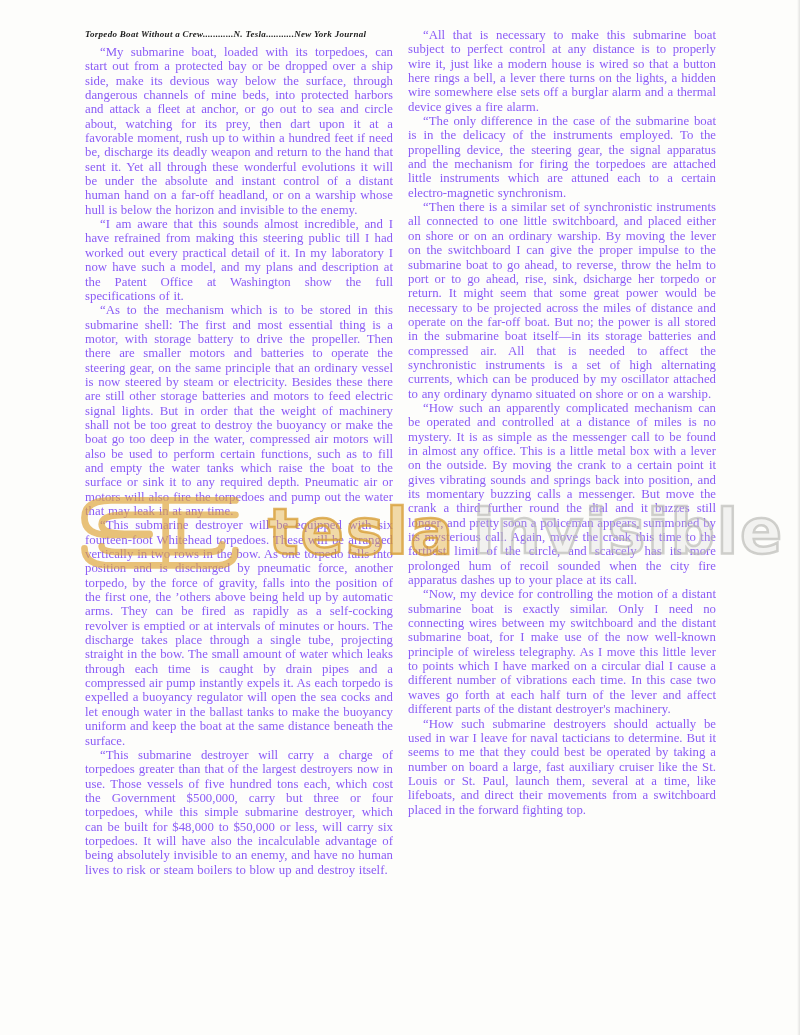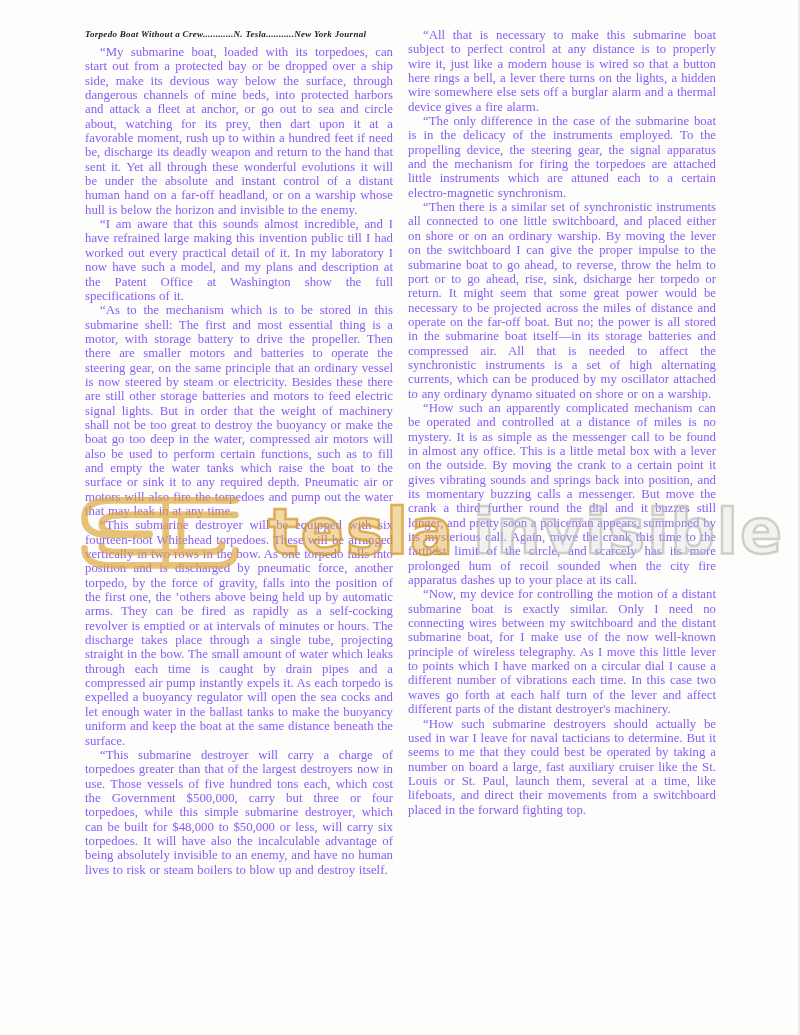--- a/index.html
+++ b/index.html
@@ -103,21 +103,21 @@
 </head>
 <body>
 
 <div class="page">
 
   <div class="columns">
 
     <div class="col col-left body-text">
       <div class="running-head">Torpedo Boat Without a Crew............N. Tesla...........New York Journal</div>
       <p>“My submarine boat, loaded with its torpedoes, can start out from a protected bay or be dropped over a ship side, make its devious way below the surface, through dangerous channels of mine beds, into protected harbors and attack a fleet at anchor, or go out to sea and circle about, watching for its prey, then dart upon it at a favorable moment, rush up to within a hundred feet if need be, discharge its deadly weapon and return to the hand that sent it. Yet all through these wonderful evolutions it will be under the absolute and instant control of a distant human hand on a far-off headland, or on a warship whose hull is below the horizon and invisible to the enemy.</p>
-      <p>“I am aware that this sounds almost incredible, and I have refrained large making this invention public till I had worked out every practical detail of it. In my laboratory I now have such a model, and my plans and description at the Patent Office at Washington show the full specifications of it.</p>
+      <p>“I am aware that this sounds almost incredible, and I have refrained from making this steering public till I had worked out every practical detail of it. In my laboratory I now have such a model, and my plans and description at the Patent Office at Washington show the full specifications of it.</p>
       <p>“As to the mechanism which is to be stored in this submarine shell: The first and most essential thing is a motor, with storage battery to drive the propeller. Then there are smaller motors and batteries to operate the steering gear, on the same principle that an ordinary vessel is now steered by steam or electricity. Besides these there are still other storage batteries and motors to feed electric signal lights. But in order that the weight of machinery shall not be too great to destroy the buoyancy or make the boat go too deep in the water, compressed air motors will also be used to perform certain functions, such as to fill and empty the water tanks which raise the boat to the surface or sink it to any required depth. Pneumatic air or motors will also fire the torpedoes and pump out the water that may leak in at any time.</p>
       <p>“This submarine destroyer will be equipped with six fourteen-foot Whitehead torpedoes. These will be arranged vertically in two rows in the bow. As one torpedo falls into position and is discharged by pneumatic force, another torpedo, by the force of gravity, falls into the position of the first one, the ’others above being held up by automatic arms. They can be fired as rapidly as a self-cocking revolver is emptied or at intervals of minutes or hours. The discharge takes place through a single tube, projecting straight in the bow. The small amount of water which leaks through each time is caught by drain pipes and a compressed air pump instantly expels it. As each torpedo is expelled a buoyancy regulator will open the sea cocks and let enough water in the ballast tanks to make the buoyancy uniform and keep the boat at the same distance beneath the surface.</p>
       <p>“This submarine destroyer will carry a charge of torpedoes greater than that of the largest destroyers now in use. Those vessels of five hundred tons each, which cost the Government $500,000, carry but three or four torpedoes, while this simple submarine destroyer, which can be built for $48,000 to $50,000 or less, will carry six torpedoes. It will have also the incalculable advantage of being absolutely invisible to an enemy, and have no human lives to risk or steam boilers to blow up and destroy itself.</p>
     </div>
 
     <div class="col col-right body-text">
       <p>“All that is necessary to make this submarine boat subject to perfect control at any distance is to properly wire it, just like a modern house is wired so that a button here rings a bell, a lever there turns on the lights, a hidden wire somewhere else sets off a burglar alarm and a thermal device gives a fire alarm.</p>
       <p>“The only difference in the case of the submarine boat is in the delicacy of the instruments employed. To the propelling device, the steering gear, the signal apparatus and the mechanism for firing the torpedoes are attached little instruments which are attuned each to a certain electro-magnetic synchronism.</p>
       <p>“Then there is a similar set of synchronistic instruments all connected to one little switchboard, and placed either on shore or on an ordinary warship. By moving the lever on the switchboard I can give the proper impulse to the submarine boat to go ahead, to reverse, throw the helm to port or to go ahead, rise, sink, dsicharge her torpedo or return. It might seem that some great power would be necessary to be projected across the miles of distance and operate on the far-off boat. But no; the power is all stored in the submarine boat itself—in its storage batteries and compressed air. All that is needed to affect the synchronistic instruments is a set of high alternating currents, which can be produced by my oscillator attached to any ordinary dynamo situated on shore or on a warship.</p>
       <p>“How such an apparently complicated mechanism can be operated and controlled at a distance of miles is no mystery. It is as simple as the messenger call to be found in almost any office. This is a little metal box with a lever on the outside. By moving the crank to a certain point it gives vibrating sounds and springs back into position, and its momentary buzzing calls a messenger. But move the crank a third further round the dial and it buzzes still longer, and pretty soon a policeman appears, summoned by its mysterious call. Again, move the crank this time to the farthest limit of the circle, and scarcely has its more prolonged hum of recoil sounded when the city fire apparatus dashes up to your place at its call.</p>

